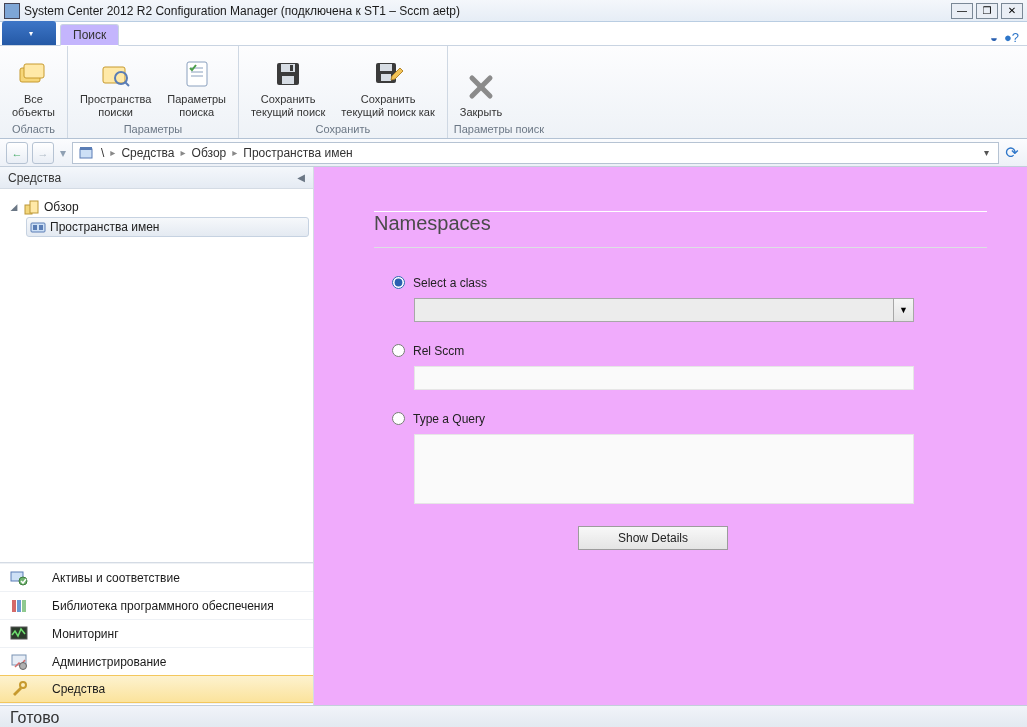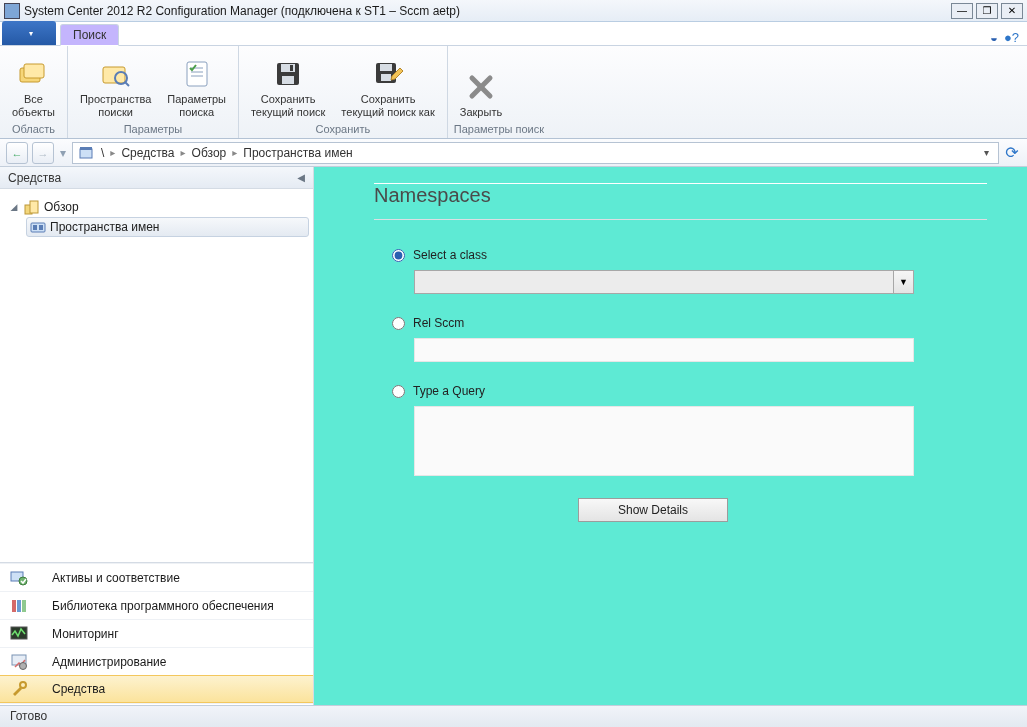--- a/index.html
+++ b/index.html
@@ -50,36 +50,36 @@
   .tree-item.child { margin-left:22px; }
   .tree-item.selected { background:linear-gradient(#f6f8fb,#e4eaf2); border:1px solid #c6d2e1; border-radius:3px; padding:1px 3px; }
   .tree-icon { width:16px; height:16px; display:inline-flex; align-items:center; justify-content:center; font-size:12px; }
 
   .wunderbar { border-top:1px solid #d4dbe4; }
   .wb-item { height:28px; display:flex; align-items:center; gap:24px; padding:0 10px; font-size:12px; color:#1a1a1a; border-top:1px solid #eef1f5; cursor:default; }
   .wb-item.active { background:linear-gradient(#fdf2cf,#fbe39c); border-top:1px solid #f3c75d; border-bottom:1px solid #f3c75d; }
   .wb-icon { width:18px; height:18px; display:flex; align-items:center; justify-content:center; }
 
   
-  .content { flex:1; background:#5eead4; position:relative; padding:16px 40px 0 60px; }
+  .content { flex:1; background:#f0abfc; position:relative; padding:44px 40px 0 60px; }
   .panel { border-top:1px solid #fff; }
   .panel h1 { font-size:20px; font-weight:400; color:#4a4a4a; padding-bottom:12px; border-bottom:1px solid #dcdfe3; margin-bottom:28px; }
   .form { padding-left:18px; max-width:540px; }
-  .radio-row { display:flex; align-items:flex-end; gap:8px; margin-bottom:8px; font-size:12px; color:#222; }
+  .radio-row { display:flex; align-items:flex-start; gap:8px; margin-bottom:8px; font-size:12px; color:#222; }
   .radio-row input[type=radio]{ accent-color:#2a60b0; }
   .field { margin:0 0 22px 22px; }
   .combo { display:flex; height:24px; }
   .combo input { flex:1; border:1px solid #a7a7a7; background:#ececec; padding:2px 6px; font-size:12px; }
   .combo .drop { width:20px; border:1px solid #a7a7a7; border-left:none; background:linear-gradient(#f6f6f6,#e4e4e4); display:flex; align-items:center; justify-content:center; font-size:9px; }
   .textin { display:block; width:100%; height:24px; border:1px solid #e6e6e6; background:#fafafa; padding:2px 6px; font-size:12px; }
   .textarea { display:block; width:100%; height:70px; border:1px solid #e6e6e6; background:#fafafa; padding:4px 6px; font-size:12px; resize:none; }
   .details-btn { display:block; margin:8px auto 0; width:150px; height:24px; border:1px solid #9c9c9c; background:linear-gradient(#f8f8f8,#e4e4e4); font-size:12px; color:#222; }
 
   
-  .statusbar { position:absolute; left:0; right:0; bottom:0; height:22px; background:linear-gradient(#f1f4f9,#e3e9f1); border-top:1px solid #c3cedb; padding:3px 10px; font-size:12px; color:#333; }
+  .statusbar { position:absolute; left:0; right:0; bottom:0; height:22px; background:linear-gradient(#f1f4f9,#e3e9f1); border-top:1px solid #c3cedb; padding:3px 10px; font-size:16px; color:#333; }
 
   svg { display:block; }
 </style>
 </head>
 <body>
 
 <div class="titlebar">
   <div class="app-icon"></div>
   <div class="title-text">System Center 2012 R2 Configuration Manager (подключена к ST1 – Sccm aetp)</div>
   <div class="win-btns">

